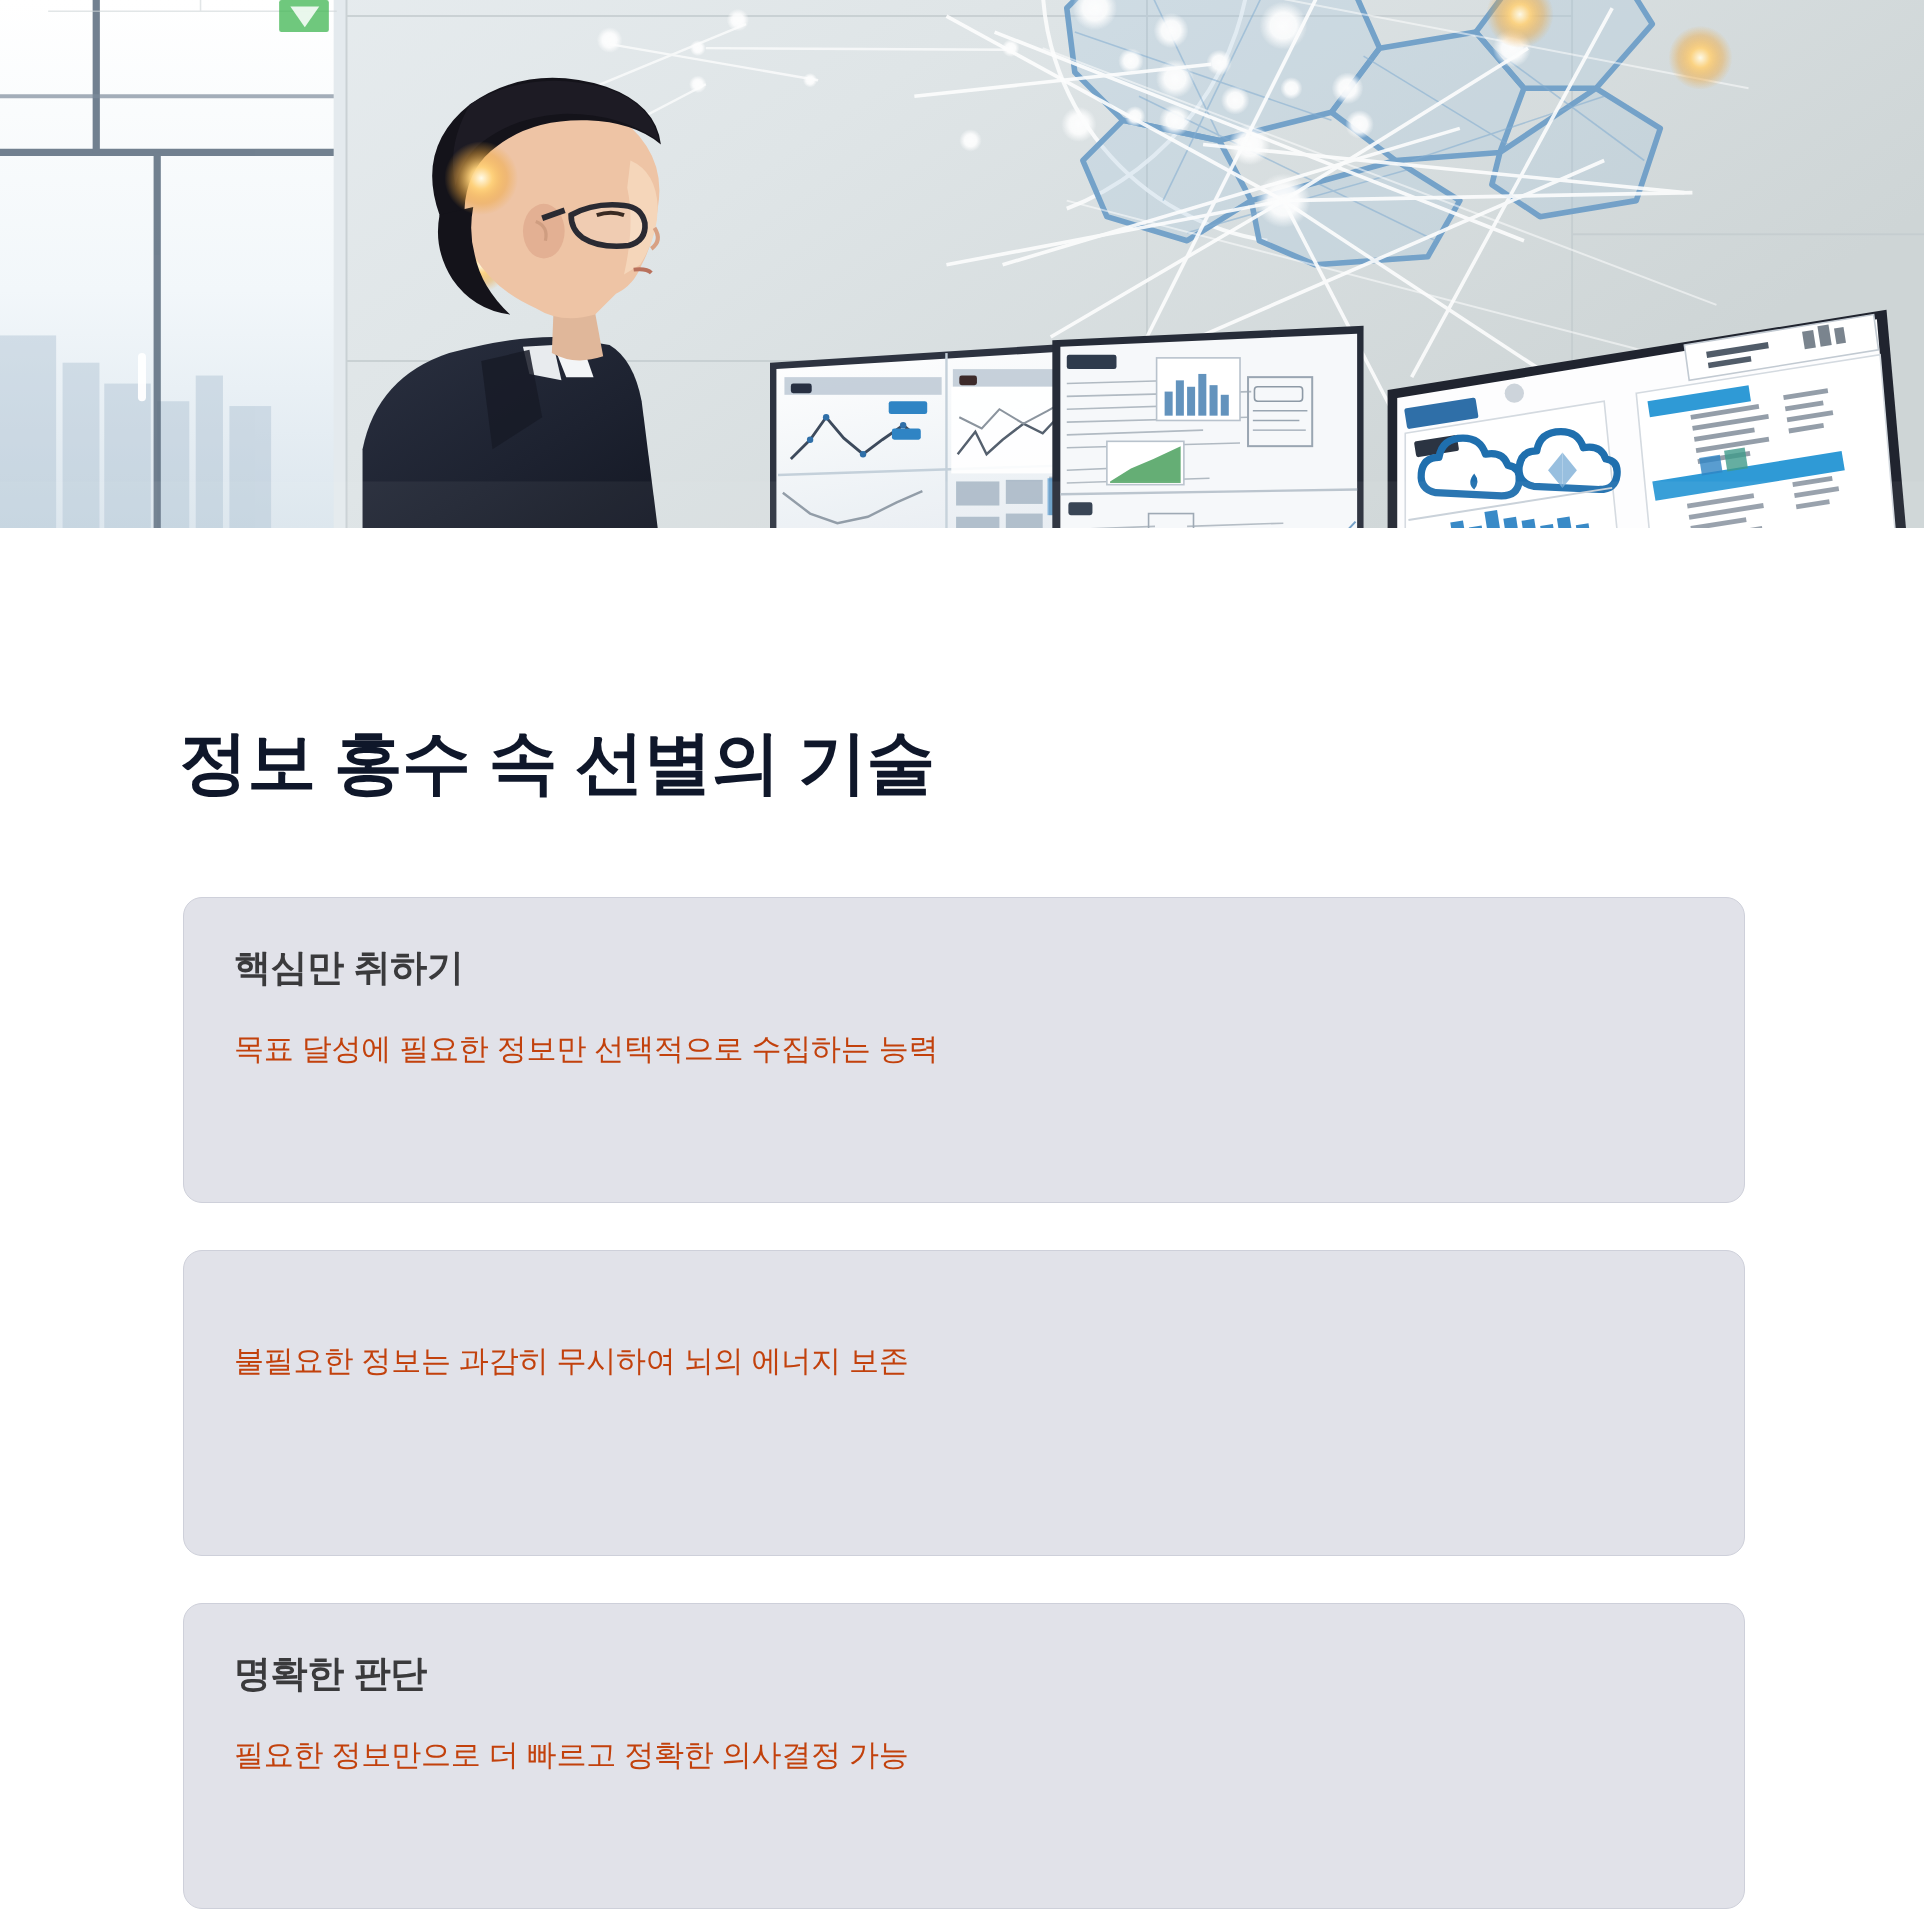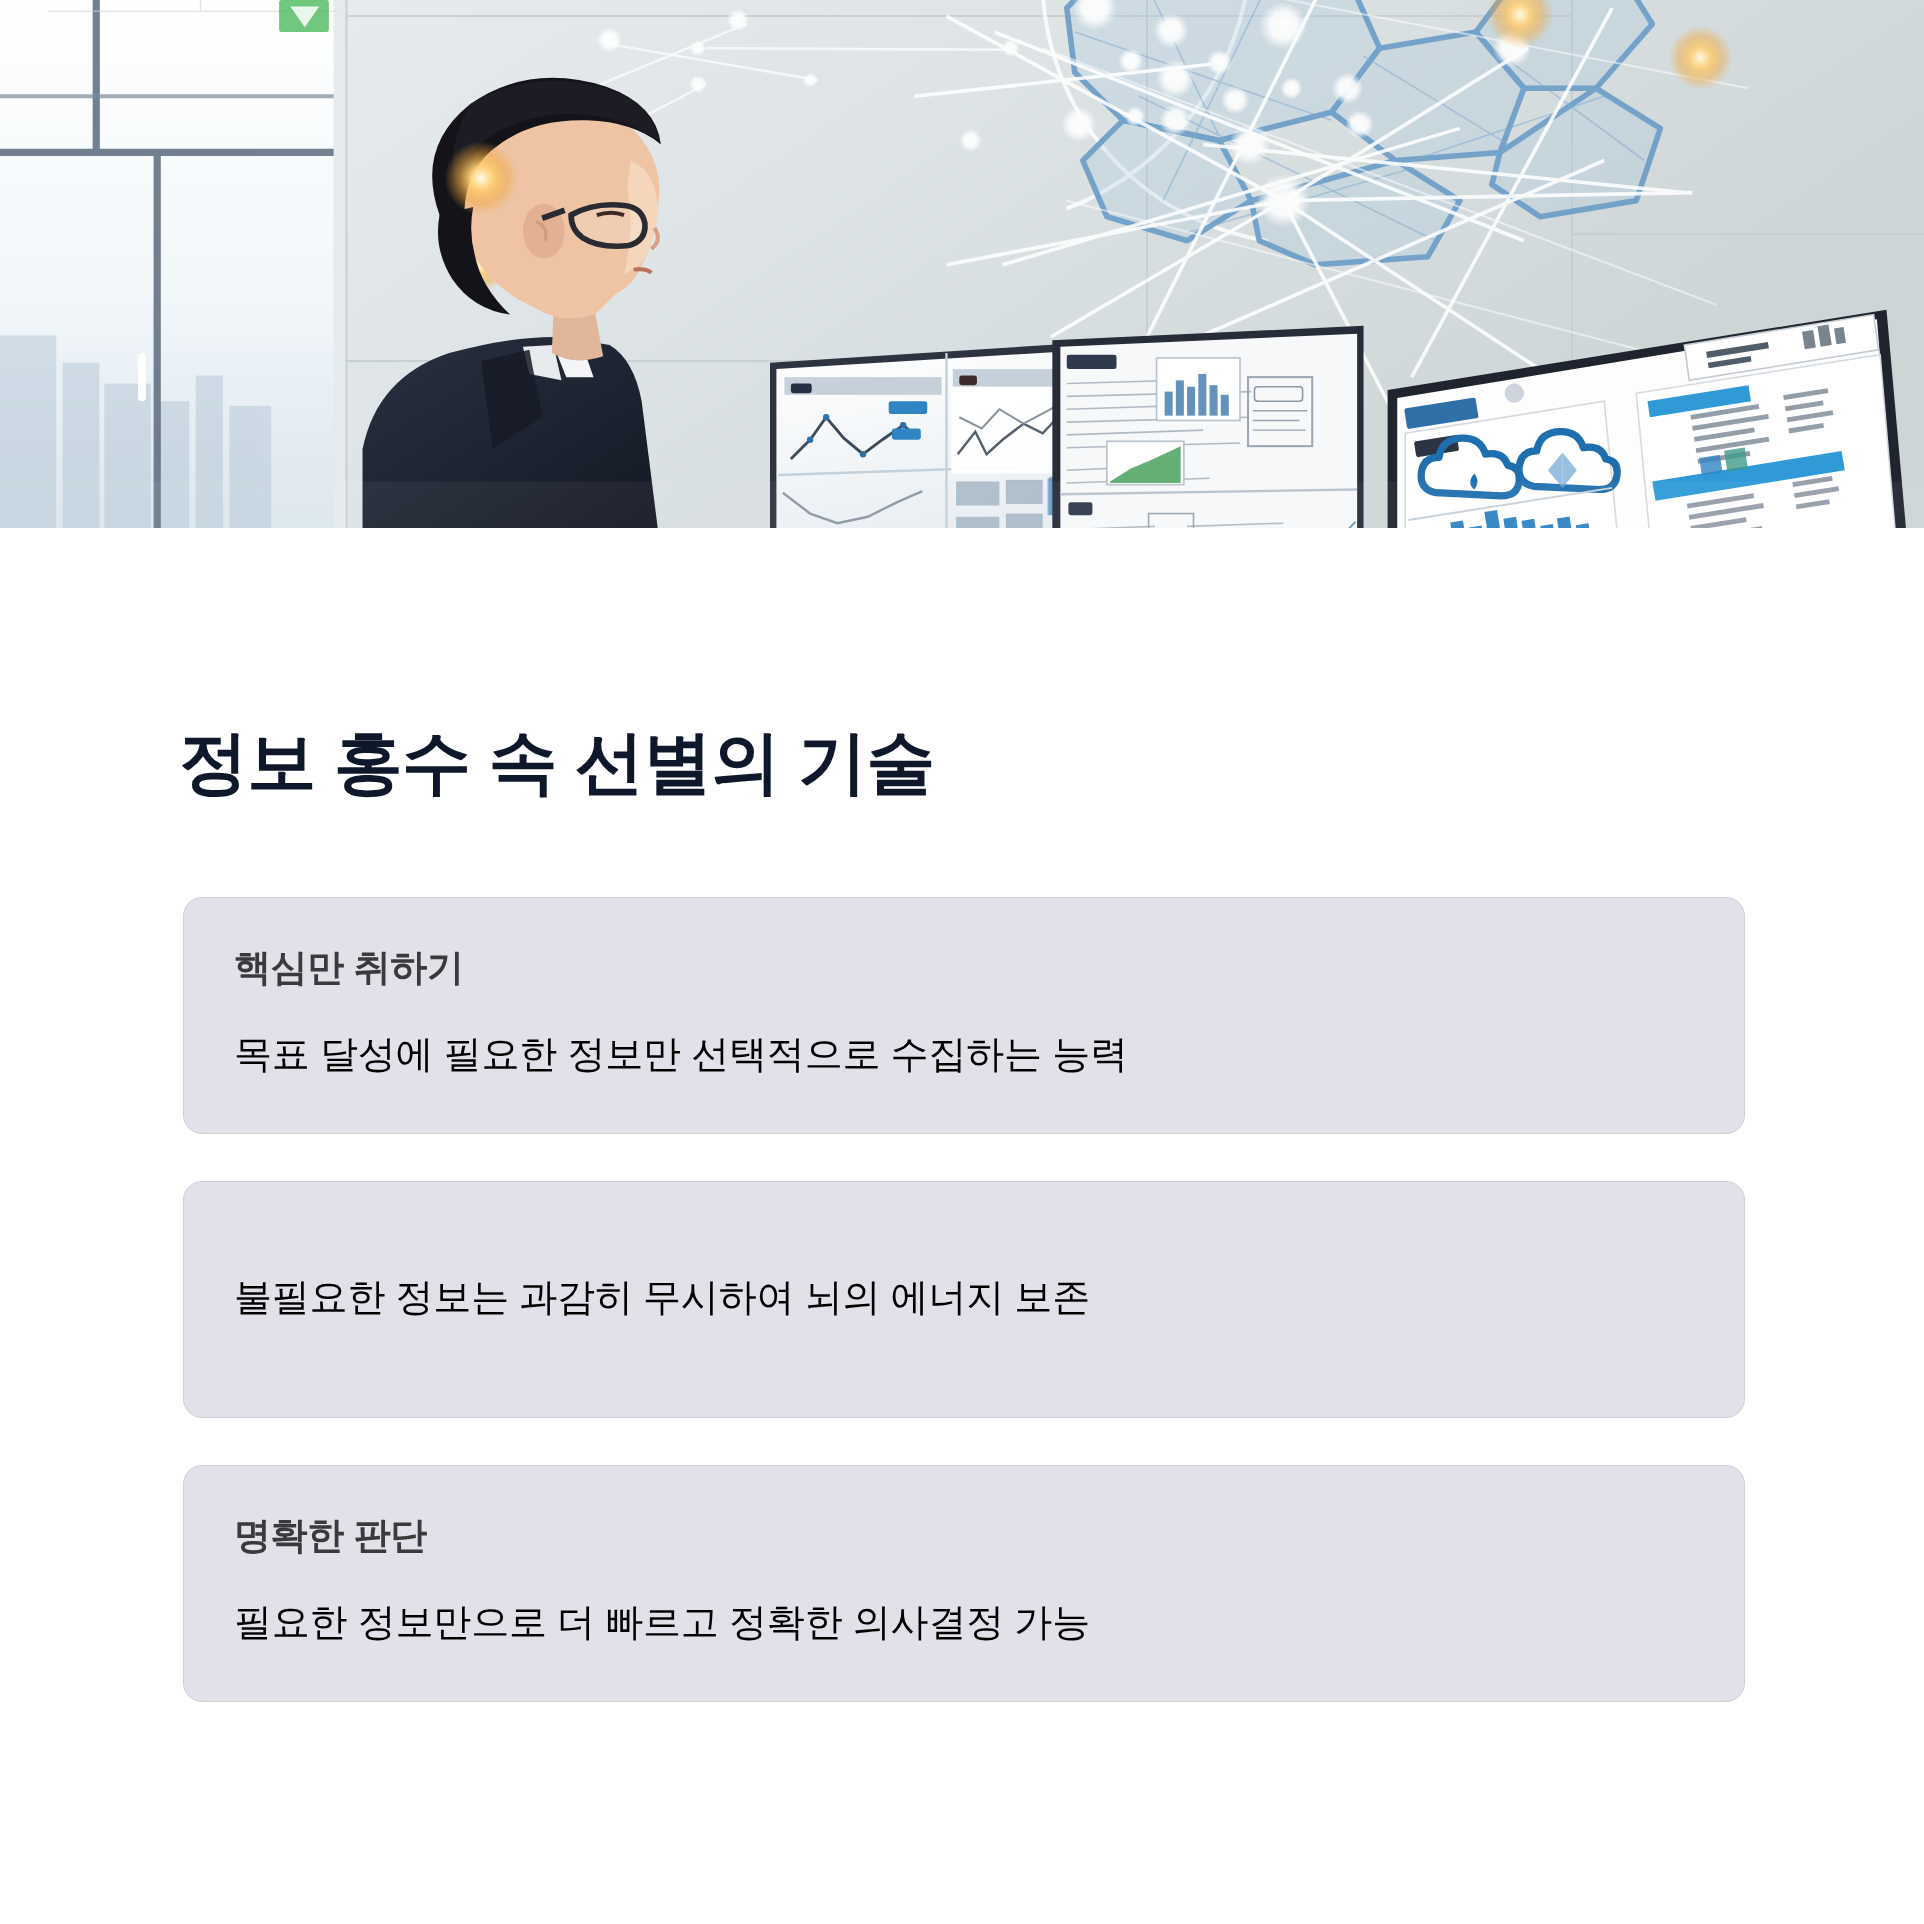--- a/index.html
+++ b/index.html
@@ -27,42 +27,42 @@
     font-weight:800;
     letter-spacing:-0.8px;
     color:#0f172a;
     line-height:1.08;
     white-space:nowrap;
   }
 
   .cards{position:absolute;left:183px;top:369px;width:1562px;}
   .card{
     box-sizing:border-box;
-    width:1562px;height:237px;
+    width:1562px;height:306px;
     background:#e1e2e9;
     border:0.8px solid #ced0da;
     border-radius:19px;
     margin-bottom:47px;
     padding:50px 0 0 50px;
   }
   .card:last-child{margin-bottom:16px;}
   .card-title{
     margin:0;
     font-size:37px;
     font-weight:800;
     color:#3a3a3c;
     letter-spacing:-0.4px;
     line-height:1.1;
   }
   .card-desc{
     margin:0;
     padding-top:40px;
-    font-size:38px;
+    font-size:30px;
     font-weight:400;
-    color:#000000;
+    color:#c2410c;
     letter-spacing:-0.2px;
     line-height:1.35;
   }
 </style>
 </head>
 <body>
 
 <div class="page">
 
   <div class="hero">

